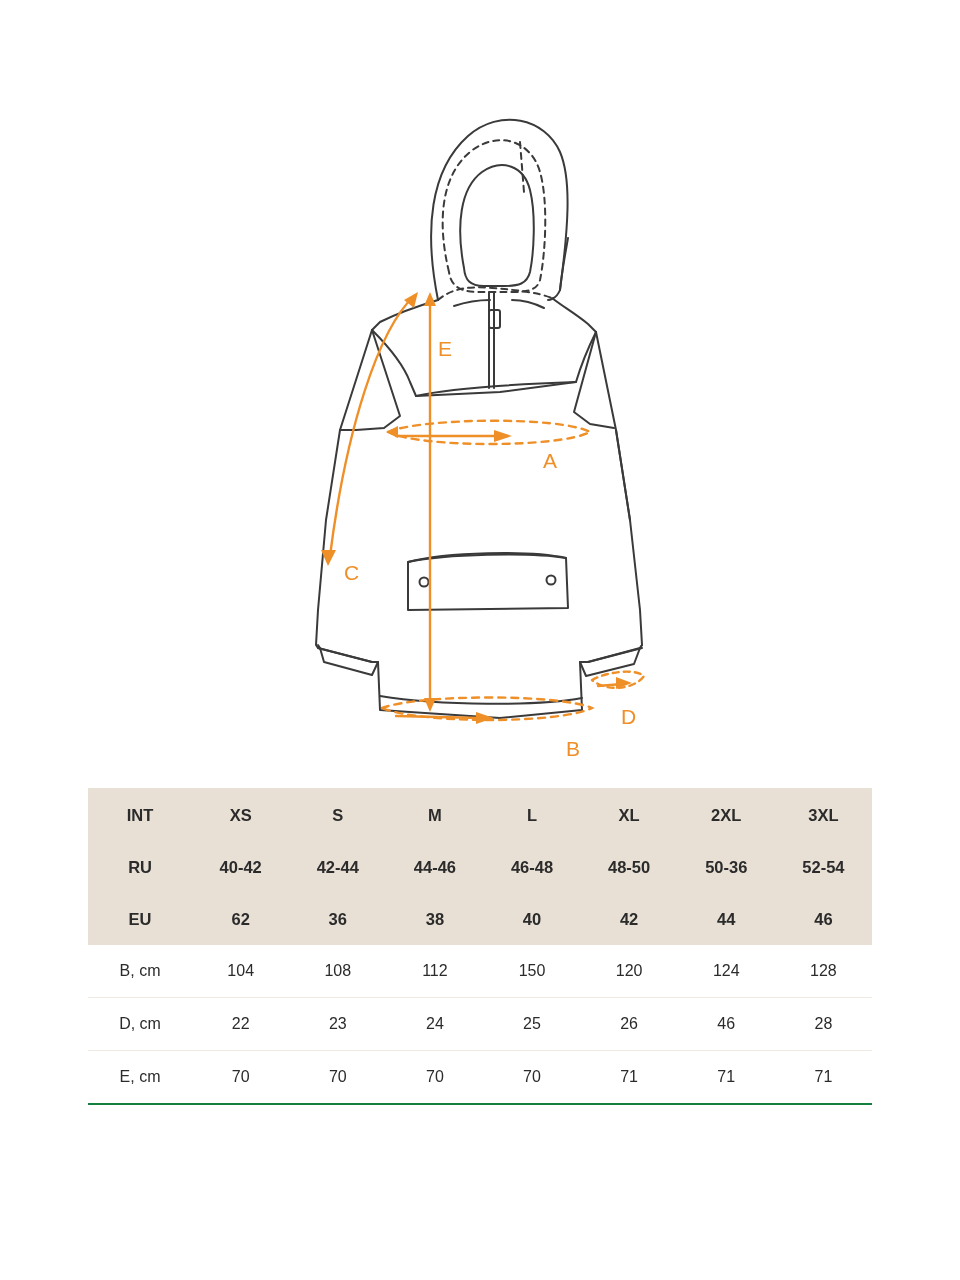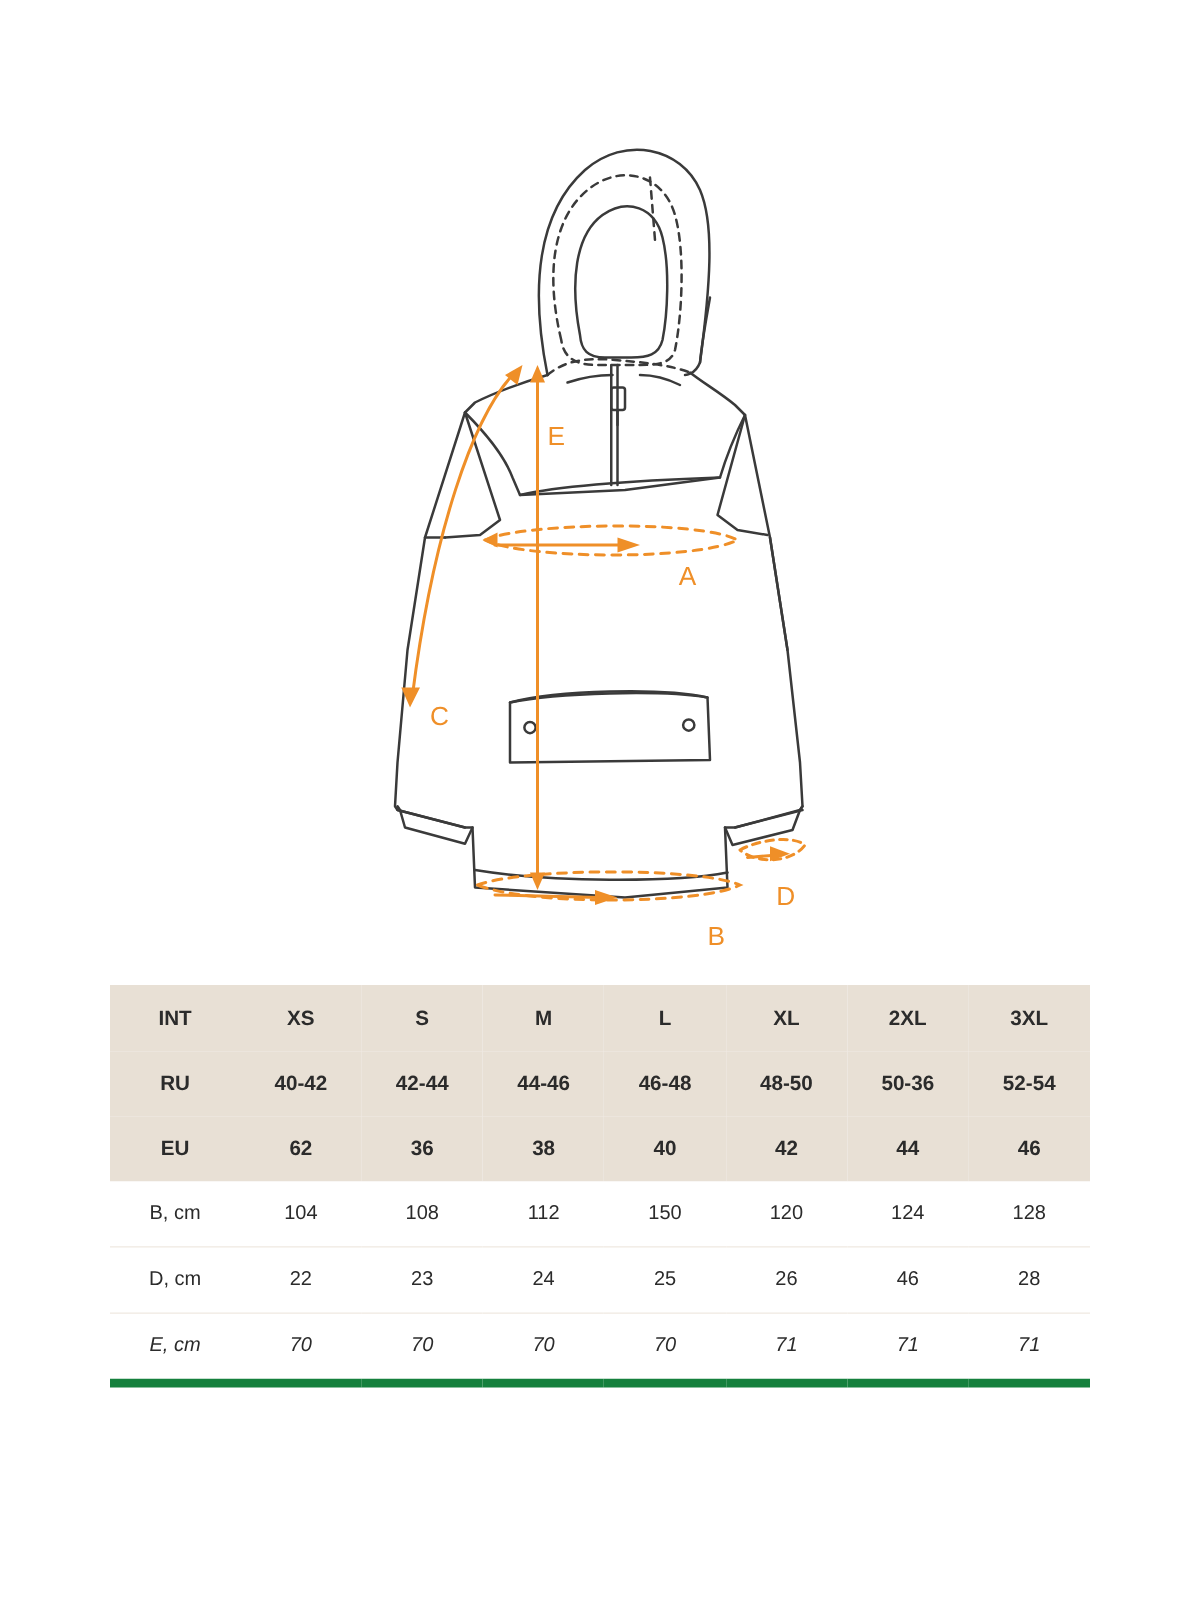--- a/index.html
+++ b/index.html
@@ -47,22 +47,21 @@
   tr.head-row td {
     background: #e8e0d5;
     font-weight: bold;
     font-size: 16.5px;
   }
   tr.head-row.first td { padding-top: 2px; }
   tr.data-row td {
     border-bottom: 1px solid #efe9e1;
   }
   tr.data-row:last-child td {
-    border-bottom: 7px solid #15803d;
-    font-style: italic;
+    border-bottom: 2px solid #15803d;
   }
   td.row-label {
     color: #e0912f;
     font-size: 16px;
     text-align: center;
   }
   tr.head-row td.row-label {
     color: #2b2b2b;
   }
   .col0 { width: 104px; }

